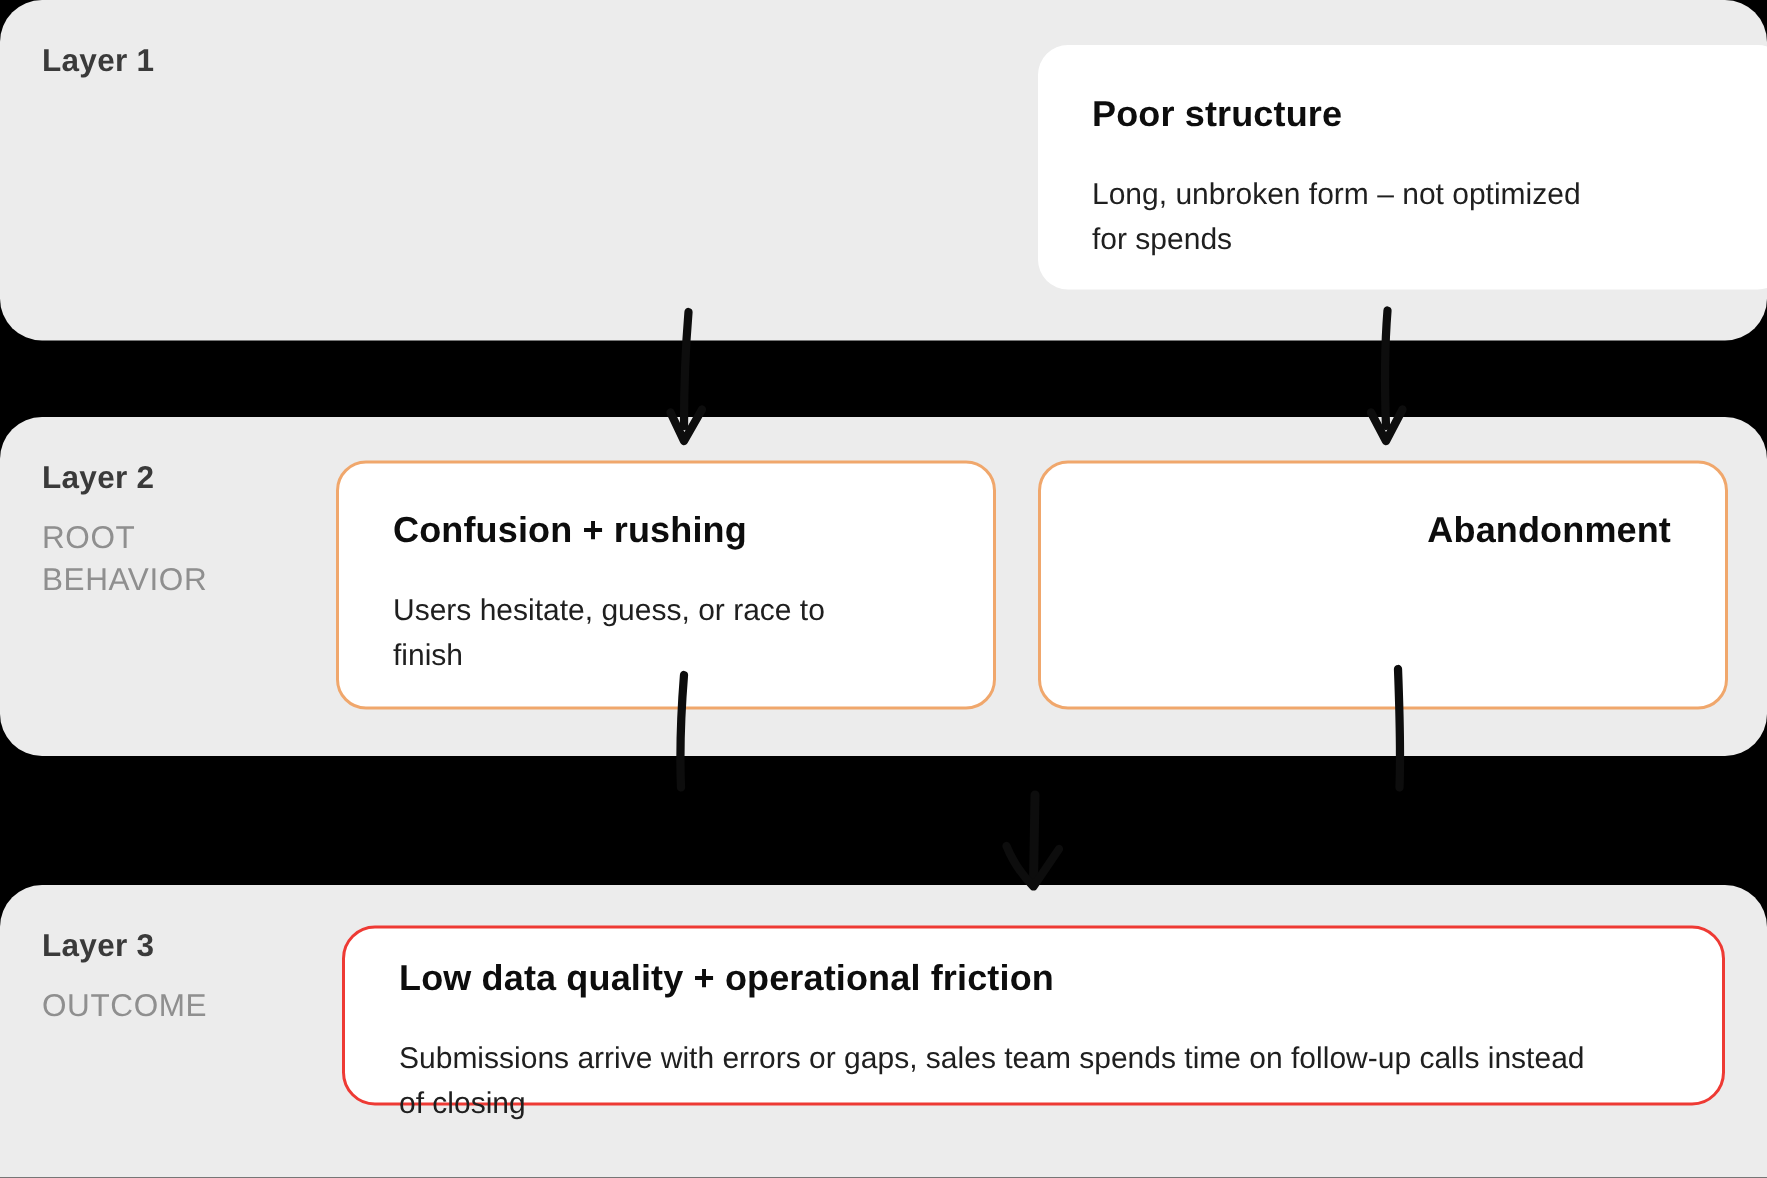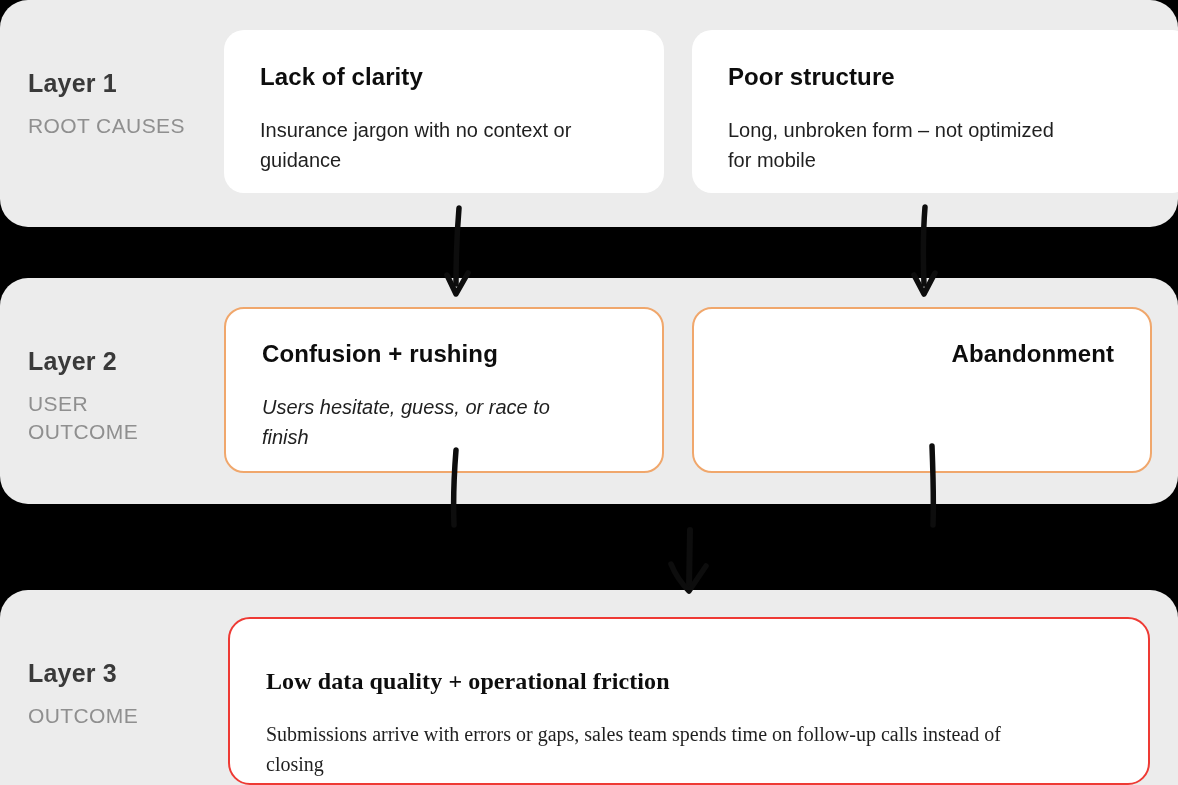--- a/index.html
+++ b/index.html
@@ -11,69 +11,64 @@
   html,body{margin:0;padding:0;}
   body{background:var(--page-bg);font-family:"Liberation Sans","DejaVu Sans",sans-serif;}
   .stage{position:relative;width:1178px;height:785px;background:var(--page-bg);overflow:hidden;}
 
   .panel{position:absolute;left:0;width:1178px;background:var(--panel-bg);border-radius:28px;}
   .panel-1{top:0;height:227px;}
   .panel-2{top:278px;height:226px;}
   .panel-3{top:590px;height:227px;}
 
   .label-col{position:absolute;left:28px;top:28px;width:168px;}
-  .layer-title{font-size:25px;font-weight:700;color:var(--layer-title);line-height:1.2;letter-spacing:.2px;margin-top:40px;}
+  .layer-title{font-size:21px;font-weight:700;color:var(--layer-title);line-height:1.2;letter-spacing:.2px;}
   .layer-subtitle{margin-top:14px;font-size:21px;color:var(--layer-subtitle);line-height:1.32;letter-spacing:.4px;}
 
   .card{position:absolute;background:var(--card-bg);border-radius:20px;box-sizing:border-box;padding:33px 36px 0 36px;}
   .card-heading{font-size:24px;font-weight:700;color:var(--card-heading);line-height:1.2;margin:0 0 23px 0;letter-spacing:.1px;}
   .card-body{font-size:20px;font-weight:400;color:var(--card-body);line-height:1.5;margin:0;}
 
   .card-a{left:224px;top:30px;width:440px;height:163px;}
   .card-b{left:692px;top:30px;width:500px;height:163px;}
   .card-c{left:224px;top:29px;width:440px;height:166px;border:2px solid var(--behavior-border);padding-top:31px;}
   .card-d{left:692px;top:29px;width:460px;height:166px;border:2px solid var(--behavior-border);padding-top:31px;text-align:right;}
-  .card-e{left:228px;top:27px;width:922px;height:168px;border:2px solid var(--outcome-border);border-radius:22px;padding-top:48px;font-family:Liberation Serif, serif;}
+  .card-e{left:228px;top:27px;width:922px;height:120px;border:2px solid var(--outcome-border);border-radius:22px;padding-top:20px;}
 
   .card-a .card-body{max-width:345px;}
   .card-b .card-body{max-width:345px;}
-  .card-c .card-body{max-width:330px;font-style:italic;}
+  .card-c .card-body{max-width:330px;}
   .card-d .card-body{max-width:315px;}
   .card-e .card-body{max-width:795px;}
 
   .arrows{position:absolute;left:0;top:0;width:1178px;height:785px;pointer-events:none;z-index:5;}
   .arrows path{fill:none;stroke:var(--arrow);stroke-linecap:round;stroke-linejoin:round;}
   .shaft{stroke-width:5.5px;}
   .head{stroke-width:5.5px;}
   .shaft-big{stroke-width:6px;}
 </style>
 </head>
 <body>
 
 <div class="stage">
 
   <section class="panel panel-1">
     <div class="label-col">
       <div class="layer-title">Layer 1</div>
-      <div class="layer-subtitle">ROOT CAUSES</div>
-    </div>
-    <div class="card card-a">
-      <h3 class="card-heading">Lack of clarity</h3>
-      <p class="card-body">Insurance jargon with no context or guidance</p>
     </div>
     <div class="card card-b">
       <h3 class="card-heading">Poor structure</h3>
-      <p class="card-body">Long, unbroken form – not optimized for mobile</p>
+      <p class="card-body">Long, unbroken form – not optimized for spends</p>
     </div>
   </section>
 
   <section class="panel panel-2">
     <div class="label-col">
       <div class="layer-title">Layer 2</div>
-      <div class="layer-subtitle">USER OUTCOME</div>
+      <div class="layer-subtitle">ROOT BEHAVIOR</div>
     </div>
     <div class="card card-c">
       <h3 class="card-heading">Confusion + rushing</h3>
       <p class="card-body">Users hesitate, guess, or race to finish</p>
     </div>
     <div class="card card-d">
       <h3 class="card-heading">Abandonment</h3>
     </div>
   </section>
 

